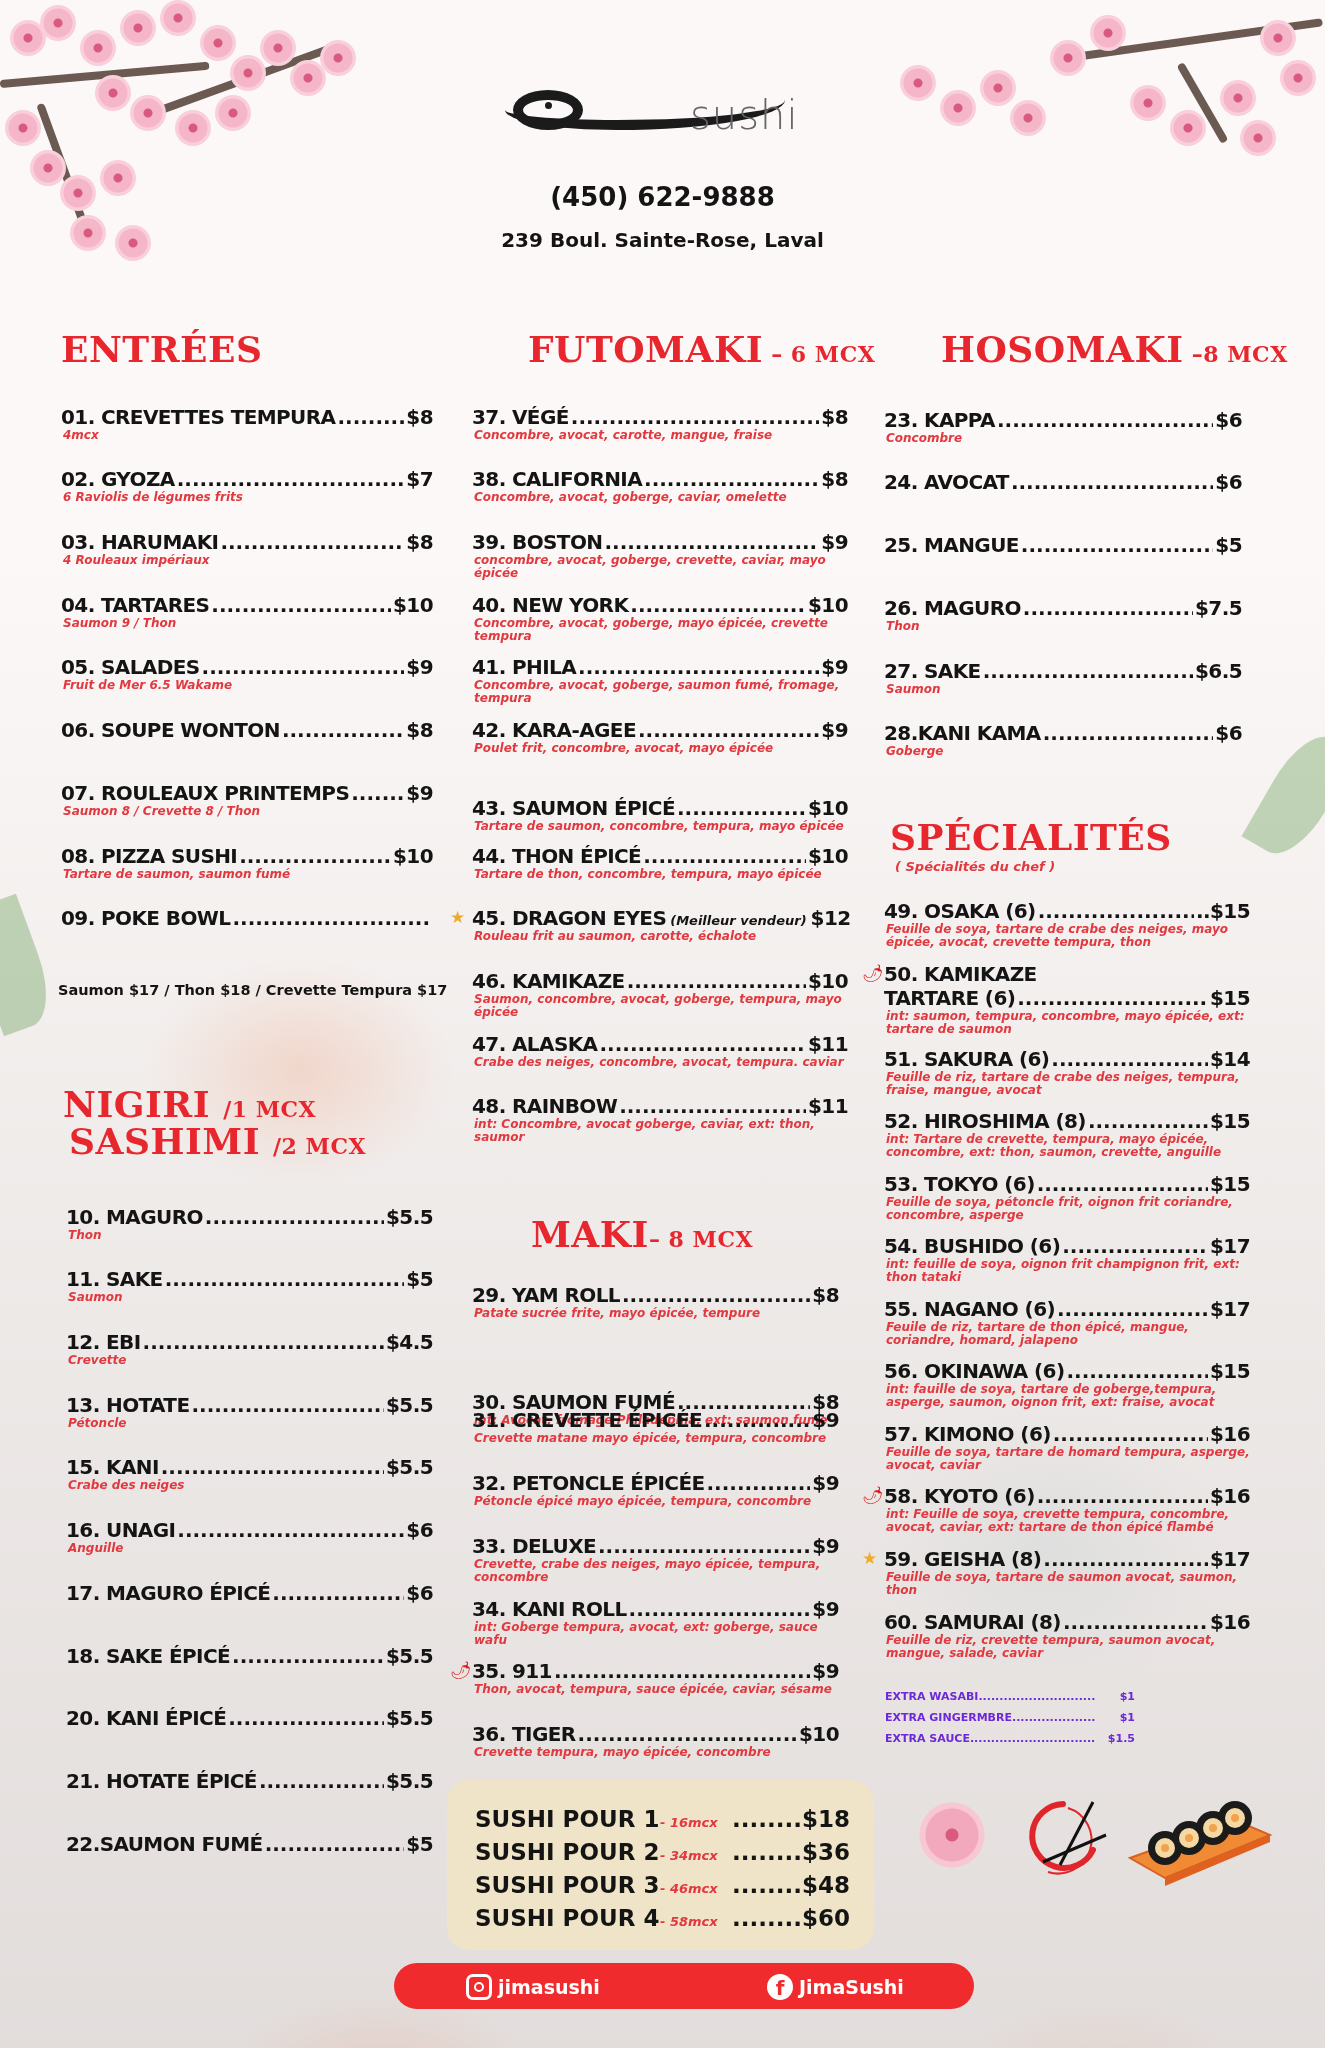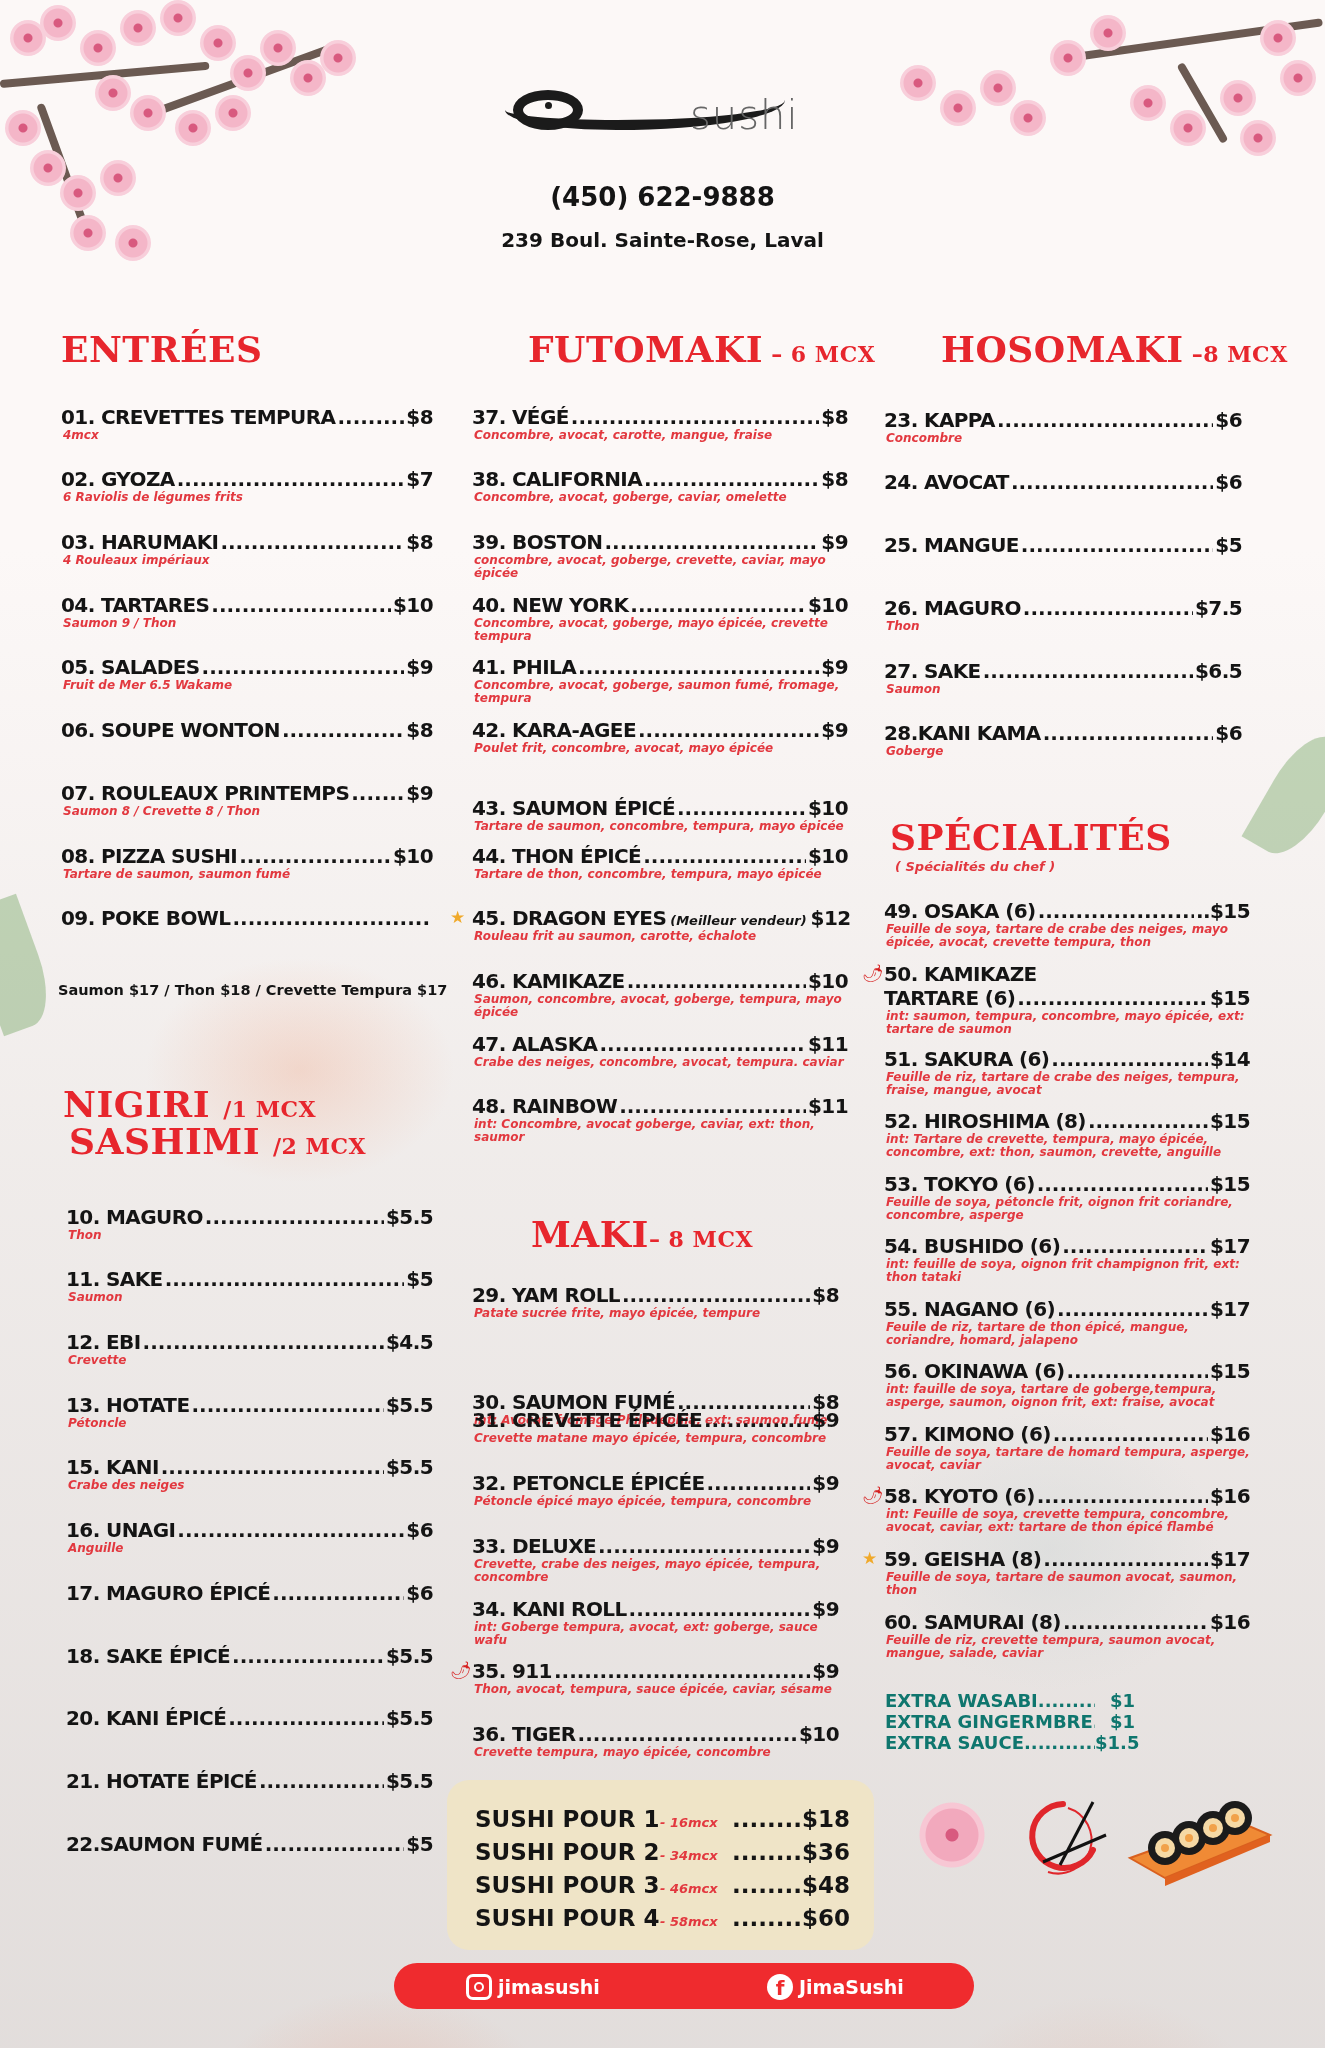--- a/index.html
+++ b/index.html
@@ -72,21 +72,21 @@
   .item-note { font-style: italic; font-weight: bold; font-size: 11.5px; color: #e2383f; font-size: 12.5px; margin-left: 2px; font-size:11px; line-height: 13px; }
   .item-note { font-size: 12px; }
   .tag { font-style: italic; font-weight: bold; font-size: 13px; letter-spacing: 0; margin: 0 4px; }
   .marker { position: absolute; left: -22px; top: 1px; font-size: 17px; }
   .marker.star { color: #f0a92a; }
   .marker.chili { color: #d62020; }
 
   .poke-opts { position:absolute; left: 58px; top: 982px; font-weight:bold; font-size: 14.5px; color:#141414; white-space: nowrap; }
 
   .extras { position: absolute; left: 885px; top: 1690px; width: 250px; }
-  .extra-row { display: flex; font-weight: bold; font-size: 18px; color: #0f766e; height: 21px; }
+  .extra-row { display: flex; font-weight: bold; font-size: 11px; color: #6d28d9; height: 21px; }
   .extra-row .nm { flex: none; }
   .extra-row .dt { flex: 1; overflow: hidden; }
   .extra-row .dt::before { content: "..............................................."; }
   .extra-row .pr { flex: none; width: 40px; text-align: right; }
 
   .combo-box {
     position: absolute; left: 447px; top: 1780px; width: 427px; height: 170px;
     background: #efe4c7; border-radius: 22px; padding: 26px 0 0 28px;
   }
   .combo-row { display: flex; align-items: baseline; height: 33px; font-weight: bold; color: #141414; white-space: nowrap; }

